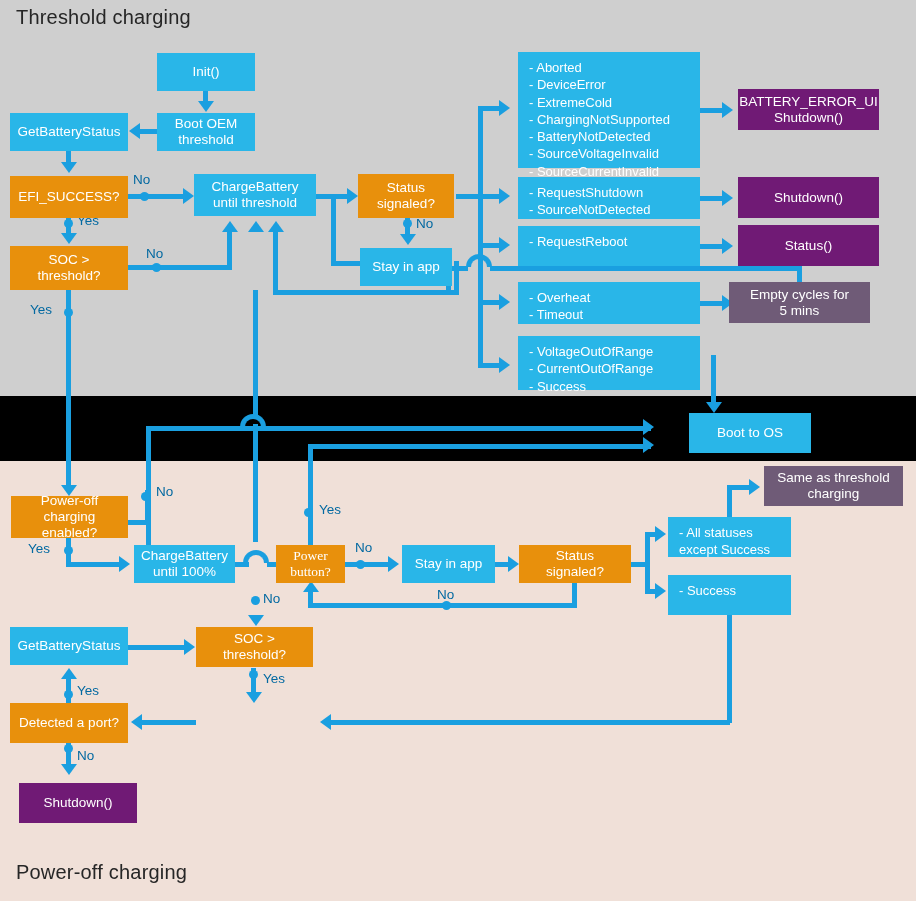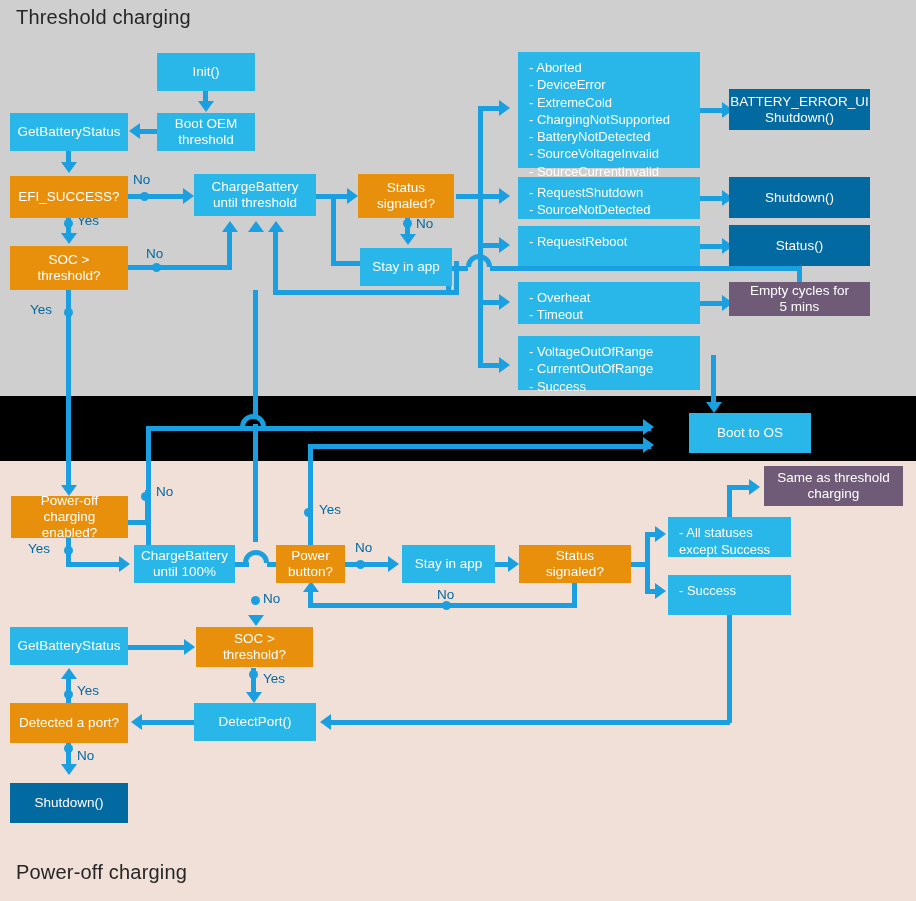--- a/index.html
+++ b/index.html
@@ -22,21 +22,21 @@
   #title-bot{left:16px;top:861px;}
 
   .node{
     position:absolute;box-sizing:border-box;
     display:flex;align-items:center;justify-content:center;
     text-align:center;color:#fff;font-size:13.5px;line-height:1.18;
     padding:2px 4px;white-space:pre-line;
   }
   .blue{background:#29b6e8;}
   .orange{background:#e8900c;}
-  .red{background:#0369a1;}
+  .red{background:#701a75;margin-left:9px;}
   .purple{background:#6f5b77;}
   .list{
     align-items:flex-start;justify-content:flex-start;text-align:left;
     padding:7px 0 13px 11px;font-size:13px;line-height:1.33;
   }
 
   
   .seg{position:absolute;background:#1a9fe0;}
   .h{height:5px;}
   .v{width:5px;}
@@ -172,21 +172,21 @@
   <div class="node blue list" style="left:518px;top:282px;width:182px;height:42px;">- Overheat
 - Timeout</div>
   <div class="node blue list" style="left:518px;top:336px;width:182px;height:54px;">- VoltageOutOfRange
 - CurrentOutOfRange
 - Success</div>
 
   <div class="node red" style="left:729px;top:89px;width:141px;height:41px;">BATTERY_ERROR_UI
 Shutdown()</div>
   <div class="node red" style="left:729px;top:177px;width:141px;height:41px;">Shutdown()</div>
   <div class="node red" style="left:729px;top:225px;width:141px;height:41px;">Status()</div>
-  <div class="node purple" style="left:729px;top:282px;width:141px;height:34px;">Empty cycles for
+  <div class="node purple" style="left:729px;top:282px;width:141px;height:41px;">Empty cycles for
 5 mins</div>
 
   <div class="seg h" style="left:146px;top:426px;width:505px;"></div>
   <div class="hop" style="left:240px;top:414px;"></div>
   <div class="seg h" style="left:146px;top:426px;width:90px;"></div>
   <div class="arr ar" style="left:643px;top:419px;"></div>
   <div class="seg v" style="left:146px;top:426px;height:120px;"></div>
 
   <div class="seg h" style="left:308px;top:444px;width:343px;"></div>
   <div class="arr ar" style="left:643px;top:437px;"></div>
@@ -269,30 +269,29 @@
 
   <div class="seg v" style="left:66px;top:742px;height:24px;"></div>
   <div class="dot" style="left:64px;top:744px;"></div>
   <div class="arr ad" style="left:61px;top:764px;"></div>
   <div class="lbl" style="left:77px;top:748px;">No</div>
 
   <div class="node orange" style="left:11px;top:496px;width:117px;height:42px;">Power-off
 charging enabled?</div>
   <div class="node blue" style="left:134px;top:545px;width:101px;height:38px;">ChargeBattery
 until 100%</div>
-  <div class="node orange" style="left:276px;top:545px;width:69px;height:38px;">Power
+  <div class="node orange" style="left:276px;top:545px;width:69px;height:38px;font-family:Liberation Serif, serif;">Power
 button?</div>
   <div class="node blue" style="left:402px;top:545px;width:93px;height:38px;">Stay in app</div>
   <div class="node orange" style="left:519px;top:545px;width:112px;height:38px;">Status
 signaled?</div>
   <div class="node blue list" style="left:668px;top:517px;width:123px;height:40px;">- All statuses
    except Success</div>
   <div class="node blue list" style="left:668px;top:575px;width:123px;height:40px;">- Success</div>
   <div class="node purple" style="left:764px;top:466px;width:139px;height:40px;">Same as threshold
 charging</div>
   <div class="node blue" style="left:10px;top:627px;width:118px;height:38px;">GetBatteryStatus</div>
   <div class="node orange" style="left:196px;top:627px;width:117px;height:40px;">SOC &gt;
 threshold?</div>
-  <div class="node blue" style="left:194px;top:703px;width:122px;height:38px;">DetectPort()</div>
   <div class="node orange" style="left:10px;top:703px;width:118px;height:40px;">Detected a port?</div>
   <div class="node red" style="left:10px;top:783px;width:118px;height:40px;">Shutdown()</div>
 
 </div>
 
 </body></html>

